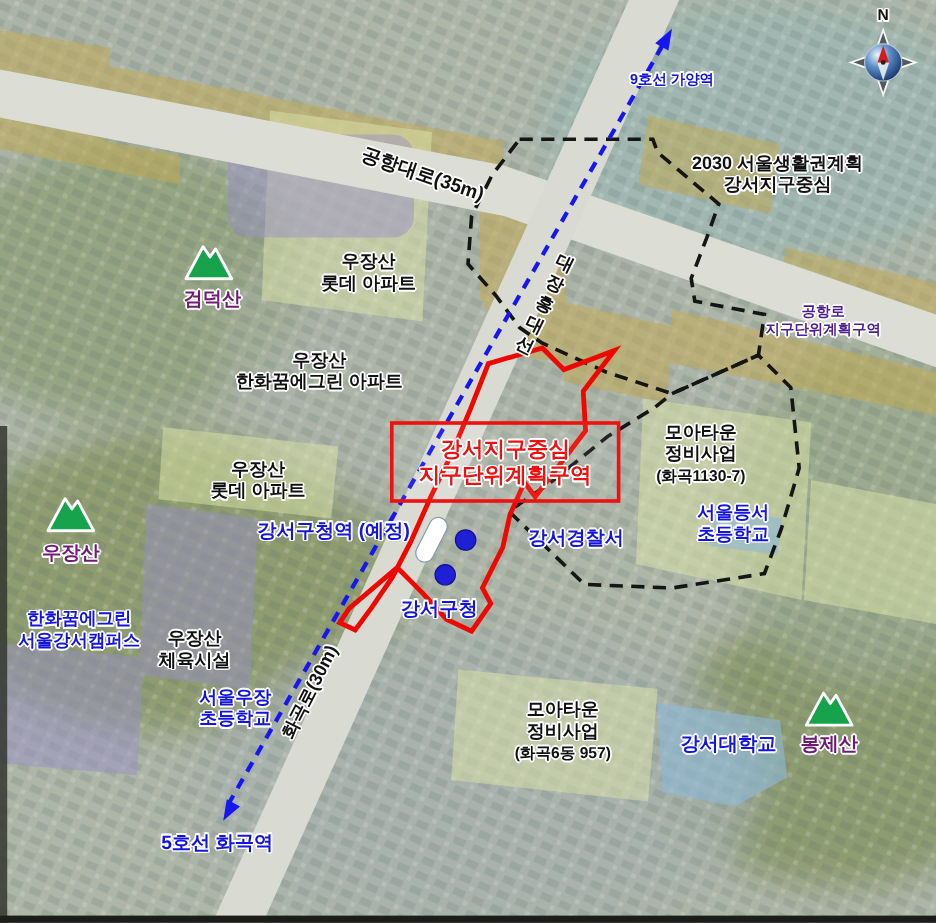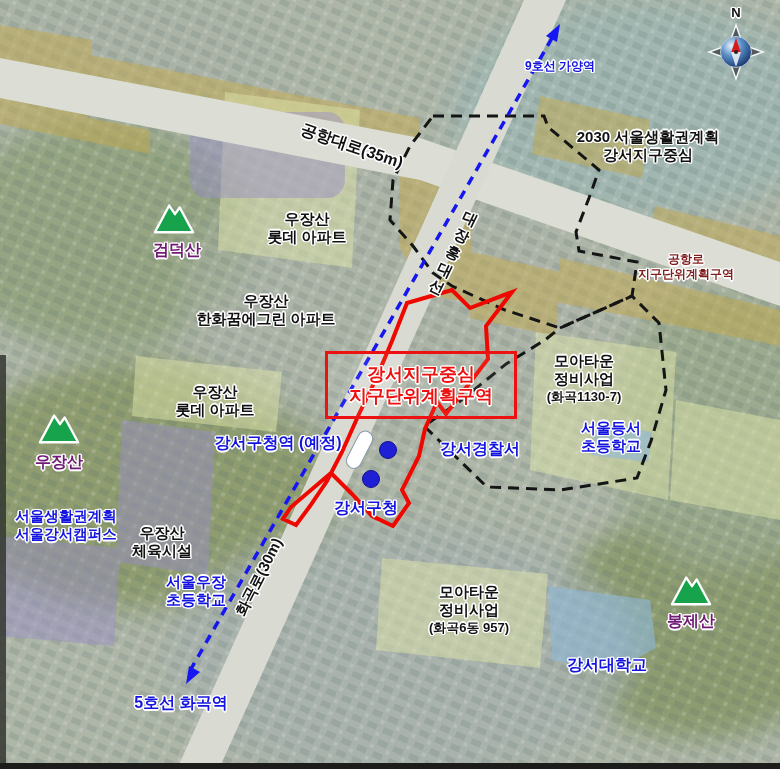--- a/index.html
+++ b/index.html
@@ -15,21 +15,21 @@
   .lbl{
     position:absolute;transform:translate(-50%,-50%);
     font-weight:bold;white-space:nowrap;text-align:center;line-height:1.22;z-index:6;
     text-shadow:-1.5px 0 #fff,1.5px 0 #fff,0 -1.5px #fff,0 1.5px #fff,
                 -1px -1px #fff,1px -1px #fff,-1px 1px #fff,1px 1px #fff;
   }
   .ln{display:block;}
   .blue{color:#1414e0;}
   .green{color:#701a75;}
   .black{color:#111111;}
-  .red{color:#7f1d1d;}
+  .red{color:#4c1d95;}
   .fs13{font-size:13px;} .fs15{font-size:15px;} .fs16{font-size:16px;} .fs17{font-size:12px;margin-top:31px;}
 
   .zone-box{
     position:absolute;left:325px;top:351px;width:186px;height:62px;
     border:3px solid #ee1111;background:rgba(255,255,255,0.07);
     display:flex;flex-direction:column;justify-content:center;align-items:center;
     z-index:7;
   }
   .zone-box .ln{
     color:#ee1111;font-weight:bold;font-size:18px;line-height:1.25;white-space:nowrap;
@@ -190,21 +190,21 @@
   <div class="lbl blue fs16" style="left:442px;top:449px;margin-left:38px;">강서경찰서</div>
 
   <div class="lbl blue fs16" style="left:366px;top:508px;">강서구청</div>
 
   <svg class="mt-icon" style="left:59px;top:427px;" viewBox="0 0 44 34">
     <path d="M2,33 L17,5 L23,14 L28,7 L42,33 Z" fill="#17a34c" stroke="#fff" stroke-width="2.5" stroke-linejoin="round"></path>
   </svg>
   <div class="lbl green fs16" style="left:59px;top:462px;">우장산</div>
 
   <div class="lbl blue" style="left:66px;top:526px;font-size:14.5px;">
-    <span class="ln">서울생활권계획</span>
+    <span class="ln">한화꿈에그린</span>
     <span class="ln">서울강서캠퍼스</span>
   </div>
 
   <div class="lbl black fs15" style="left:162px;top:542px;">
     <span class="ln">우장산</span>
     <span class="ln">체육시설</span>
   </div>
 
   <div class="lbl blue fs15" style="left:196px;top:591px;">
     <span class="ln">서울우장</span>
@@ -212,21 +212,21 @@
   </div>
 
   <div class="lbl black fs15" style="left:259px;top:577px;transform:translate(-50%,-50%) rotate(-63deg);">화곡로(30m)</div>
 
   <div class="lbl black fs15" style="left:469px;top:609px;">
     <span class="ln">모아타운</span>
     <span class="ln">정비사업</span>
     <span class="ln fs13">(화곡6동 957)</span>
   </div>
 
-  <div class="lbl blue fs16" style="left:607px;top:621px;margin-top:44px;">강서대학교</div>
+  <div class="lbl blue fs16" style="left:607px;top:621px;">강서대학교</div>
 
   <svg class="mt-icon" style="left:691px;top:589px;" viewBox="0 0 44 34">
     <path d="M2,33 L17,5 L23,14 L28,7 L42,33 Z" fill="#17a34c" stroke="#fff" stroke-width="2.5" stroke-linejoin="round"></path>
   </svg>
   <div class="lbl green fs16" style="left:691px;top:621px;">봉제산</div>
 
   <div class="lbl blue fs16" style="left:181px;top:703px;">5호선 화곡역</div>
 
   <div class="lbl black fs15" style="left:215px;top:401px;">
     <span class="ln">우장산</span>

